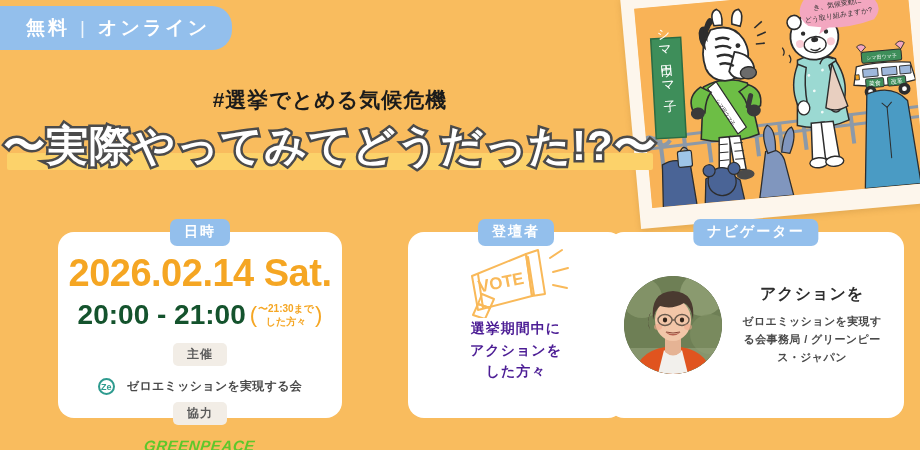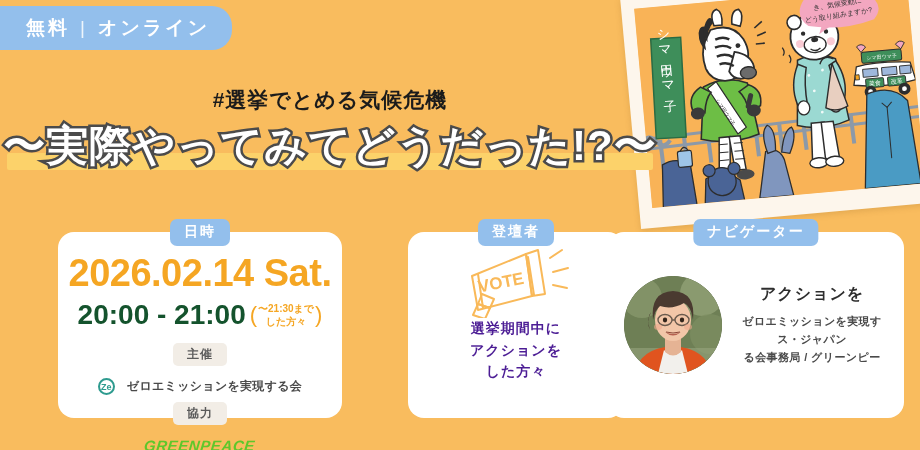--- a/index.html
+++ b/index.html
@@ -413,20 +413,20 @@
             <path d="M42 56 q7 2 14 0" stroke="#8C4838" stroke-width="1" fill="none"></path>
             <ellipse cx="34" cy="51" rx="4" ry="3" fill="#EFA98C" opacity=".6"></ellipse>
             <ellipse cx="64" cy="51" rx="4" ry="3" fill="#EFA98C" opacity=".6"></ellipse>
           </g>
         </svg>
       </div>
       <div class="nav-txt">
         <div class="nav-name">アクションを</div>
         <div class="nav-role">
           <div>ゼロエミッションを実現す</div>
+          <div>る会事務局 / グリーンピー</div>
           <div>ス・ジャパン</div>
-          <div>る会事務局 / グリーンピー</div>
         </div>
       </div>
     </div>
   </div>
 
 </div>
 
 </body></html>

